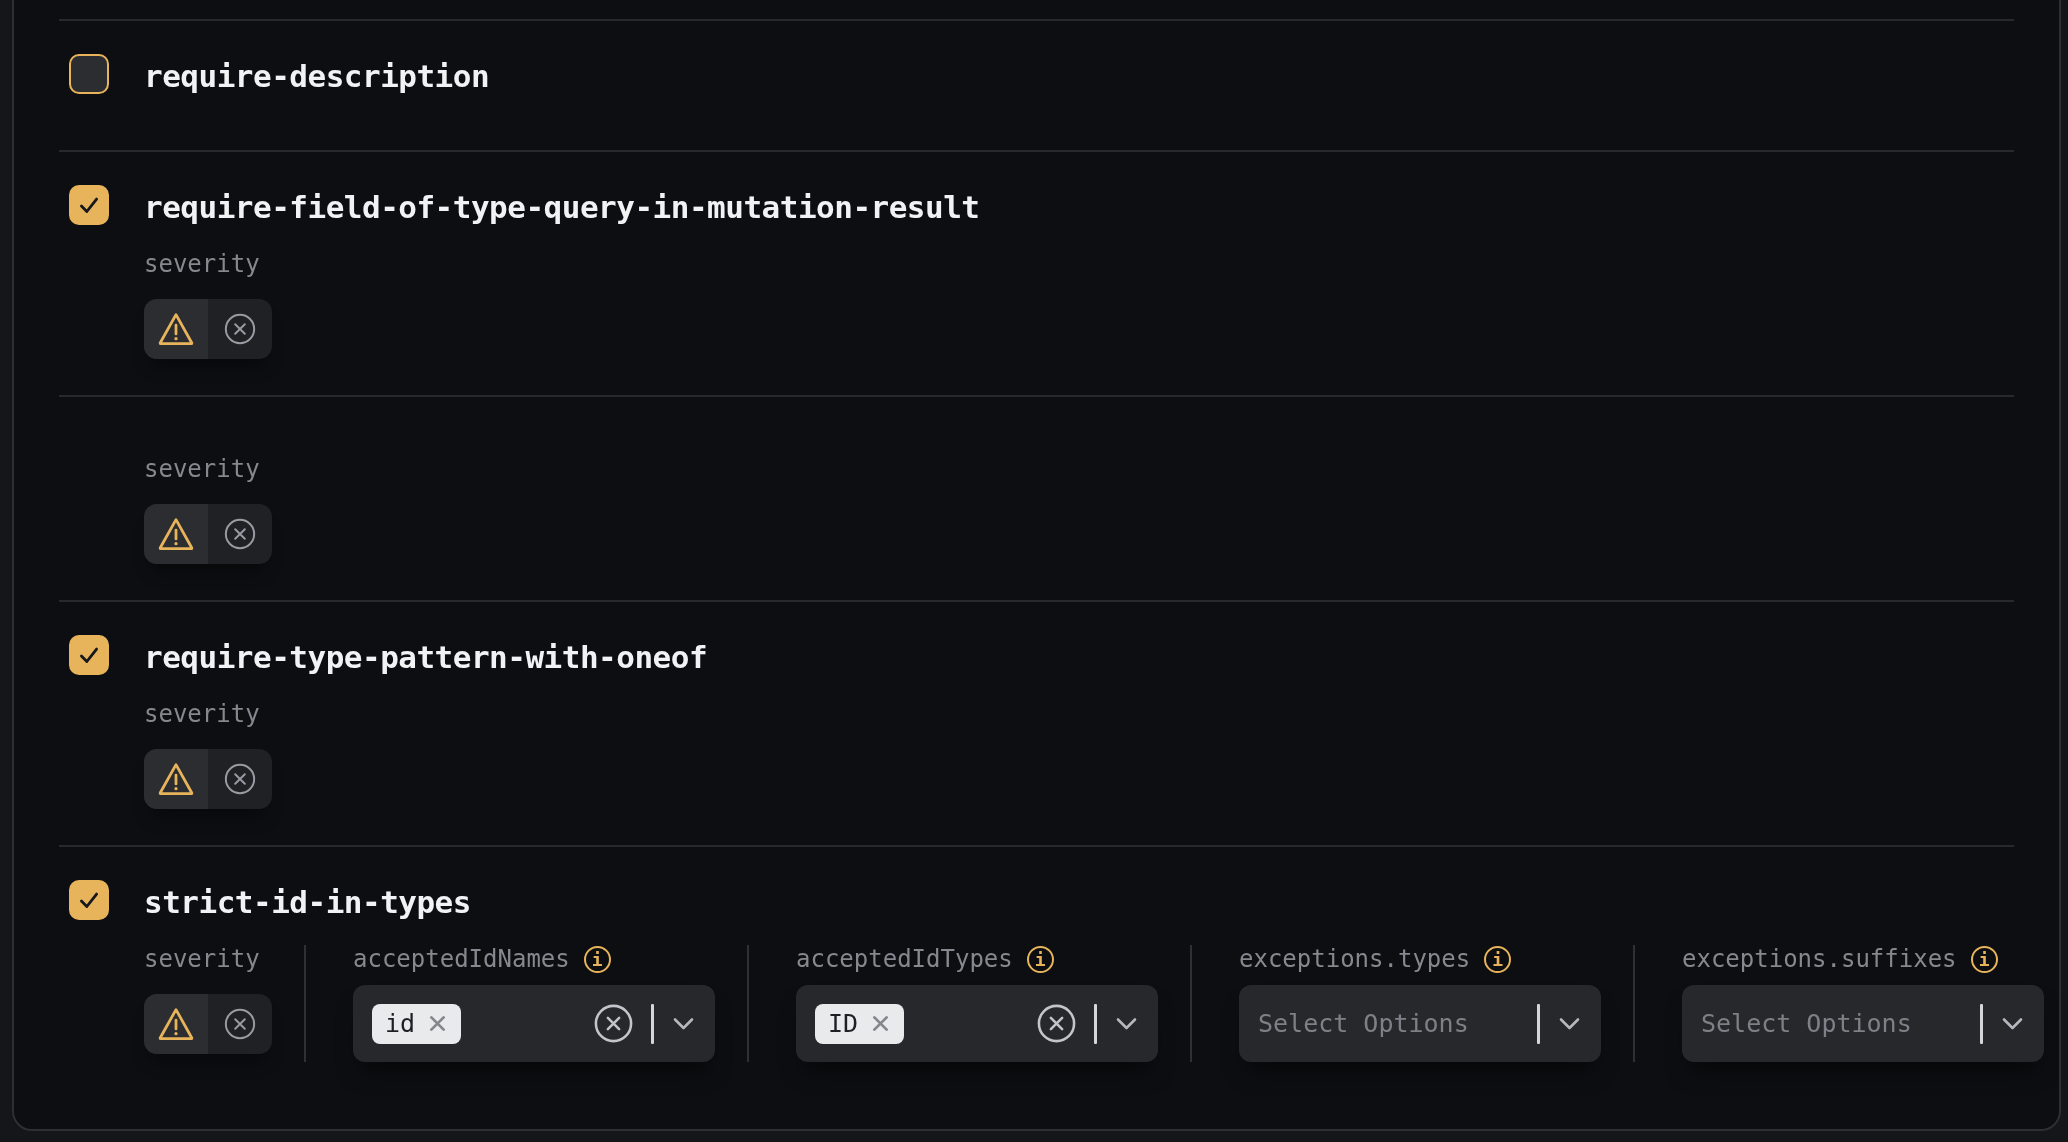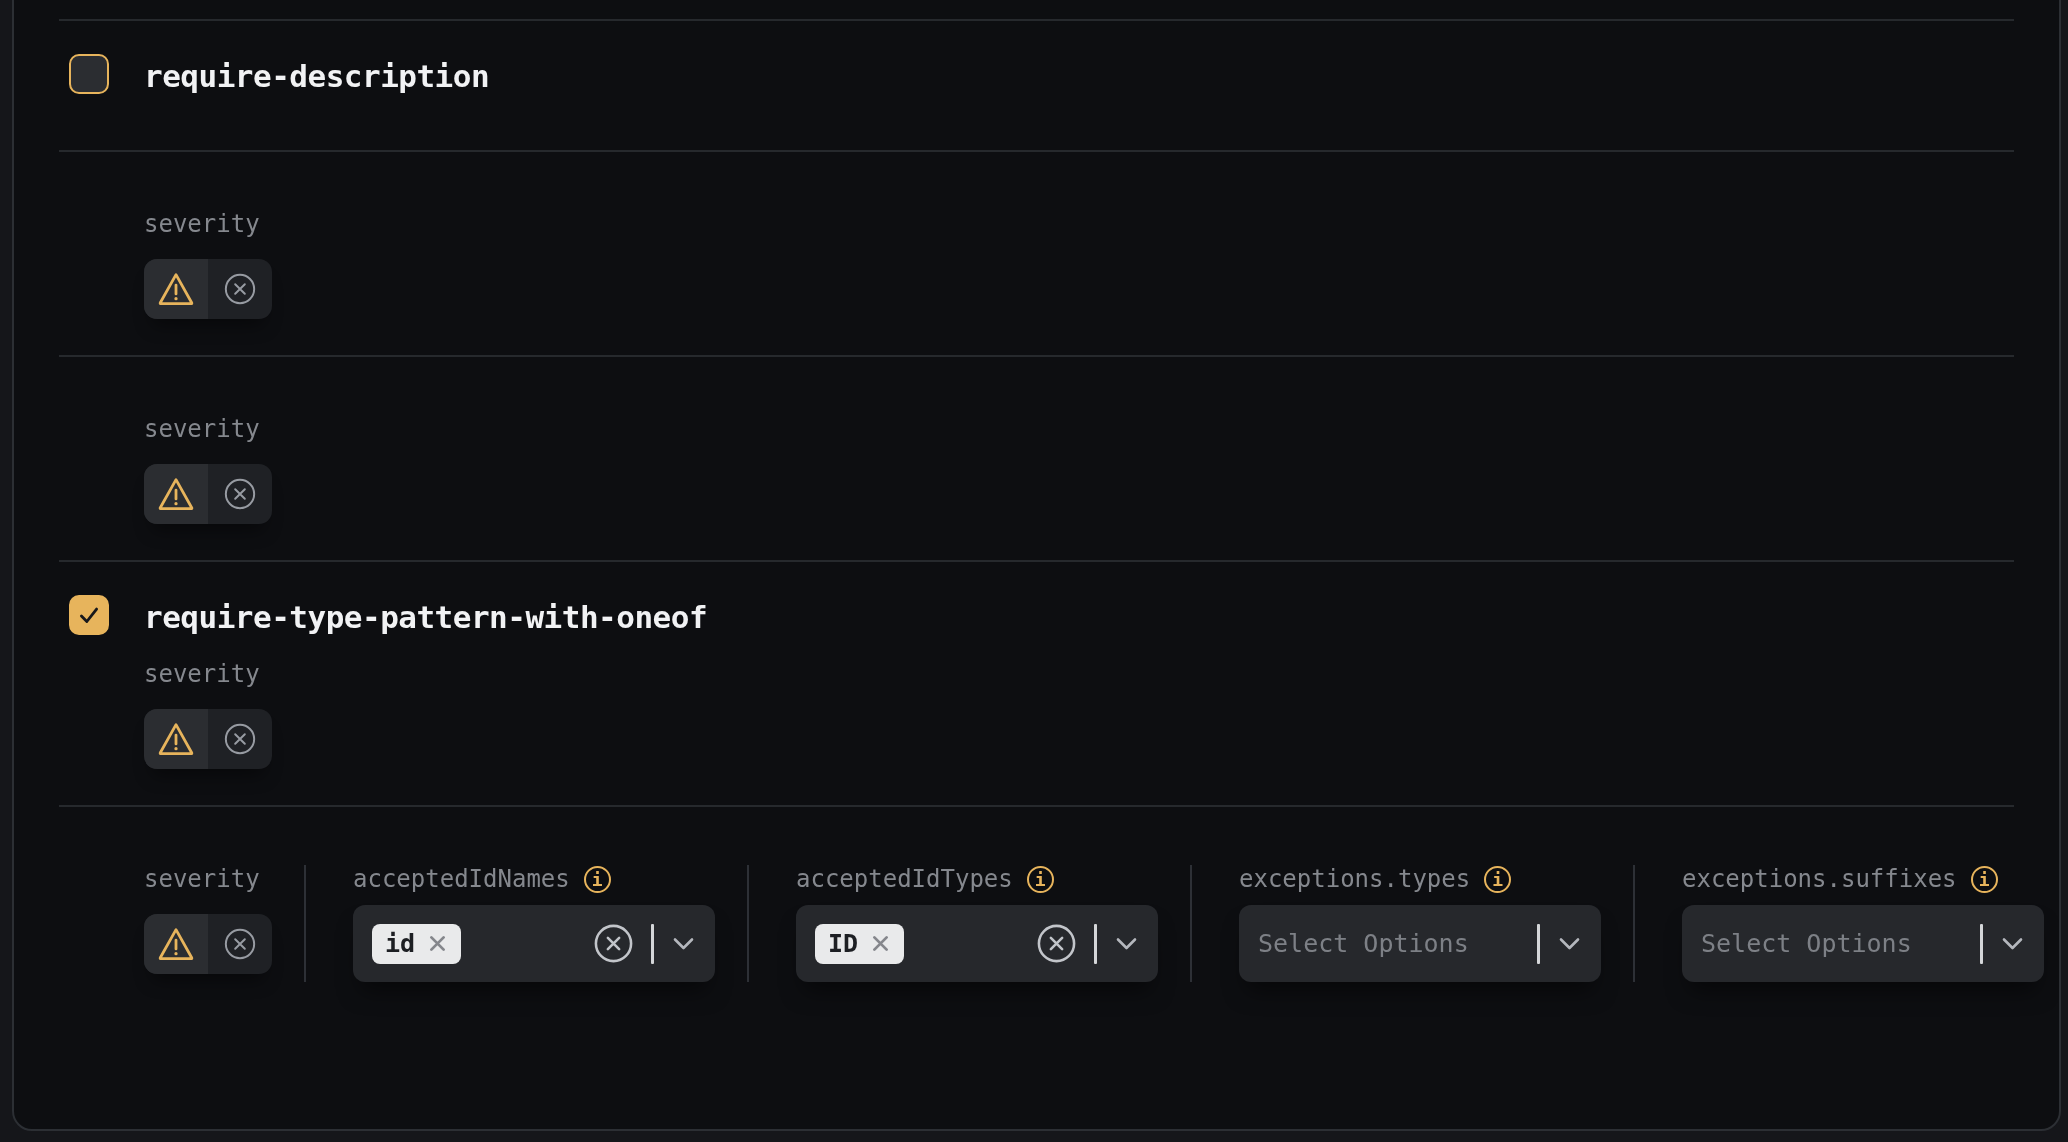--- a/index.html
+++ b/index.html
@@ -68,21 +68,21 @@
     width:362px; height:77px; border-radius:12px; background:var(--select-bg);
     display:flex; align-items:center; padding:0 19px 0 19px;
     box-shadow:0 16px 22px -8px rgba(0,0,0,.5);
     cursor:pointer;
   }
   .tag{
     display:inline-flex; align-items:center; gap:12px;
     height:40px; border-radius:8px; background:var(--tag-bg);
     padding:0 13px; margin-right:10px;
   }
-  .tag-text{ font-size:25px; font-weight:bold; color:var(--tag-text); }
+  .tag-text{ font-size:25px; font-weight:normal; color:var(--tag-text); }
   .placeholder{ font-size:25px; color:var(--placeholder); white-space:nowrap; }
   .spacer{ margin-left:auto; }
   .clear-btn{ display:flex; align-items:center; cursor:pointer; }
   .sep{ width:3px; height:40px; background:var(--separator); margin:0 17px; border-radius:1px; }
   .chev{ display:flex; align-items:center; }
 </style>
 </head>
 <body>
 
 <div class="panel">
@@ -93,20 +93,28 @@
         <svg width="26" height="26" viewBox="0 0 24 24">
           <path d="M5 13 L10 18 L19 6.5" fill="none" stroke="var(--check-mark)" stroke-width="2.6" stroke-linecap="round" stroke-linejoin="round"></path>
         </svg>
       </span>
       <h3 class="rule-name">require-description</h3>
     </div>
 
   </section>
 
   <section class="rule">
+    <div class="title-row">
+      <span class="checkbox checked">
+        <svg width="26" height="26" viewBox="0 0 24 24">
+          <path d="M5 13 L10 18 L19 6.5" fill="none" stroke="var(--check-mark)" stroke-width="2.6" stroke-linecap="round" stroke-linejoin="round"></path>
+        </svg>
+      </span>
+      <h3 class="rule-name">require-field-of-type-query-in-mutation-result</h3>
+    </div>
     <div class="options">
   <div class="opt-col">
     <div class="opt-label-row">
       <span class="opt-label">severity</span>
     </div>
     <div class="opt-control">
       <div class="seg-group">
         <button class="seg selected">
           <svg width="40" height="36" viewBox="0 0 24 22">
             <path d="M12 2.2 L21.6 19.4 Q21.9 20 21.2 20 L2.8 20 Q2.1 20 2.4 19.4 Z" fill="none" stroke="var(--accent)" stroke-width="1.7" stroke-linejoin="round"></path>
@@ -182,20 +190,28 @@
             <path d="M8.6 8.6 L15.4 15.4 M15.4 8.6 L8.6 15.4" stroke="var(--muted-icon)" stroke-width="1.4" stroke-linecap="round"></path>
           </svg>
         </button>
       </div>
     </div>
   </div>
 </div>
   </section>
 
   <section class="rule">
+    <div class="title-row">
+      <span class="checkbox checked">
+        <svg width="26" height="26" viewBox="0 0 24 24">
+          <path d="M5 13 L10 18 L19 6.5" fill="none" stroke="var(--check-mark)" stroke-width="2.6" stroke-linecap="round" stroke-linejoin="round"></path>
+        </svg>
+      </span>
+      <h3 class="rule-name">strict-id-in-types</h3>
+    </div>
     <div class="options">
   <div class="opt-col">
     <div class="opt-label-row">
       <span class="opt-label">severity</span>
     </div>
     <div class="opt-control">
       <div class="seg-group">
         <button class="seg selected">
           <svg width="40" height="36" viewBox="0 0 24 22">
             <path d="M12 2.2 L21.6 19.4 Q21.9 20 21.2 20 L2.8 20 Q2.1 20 2.4 19.4 Z" fill="none" stroke="var(--accent)" stroke-width="1.7" stroke-linejoin="round"></path>

